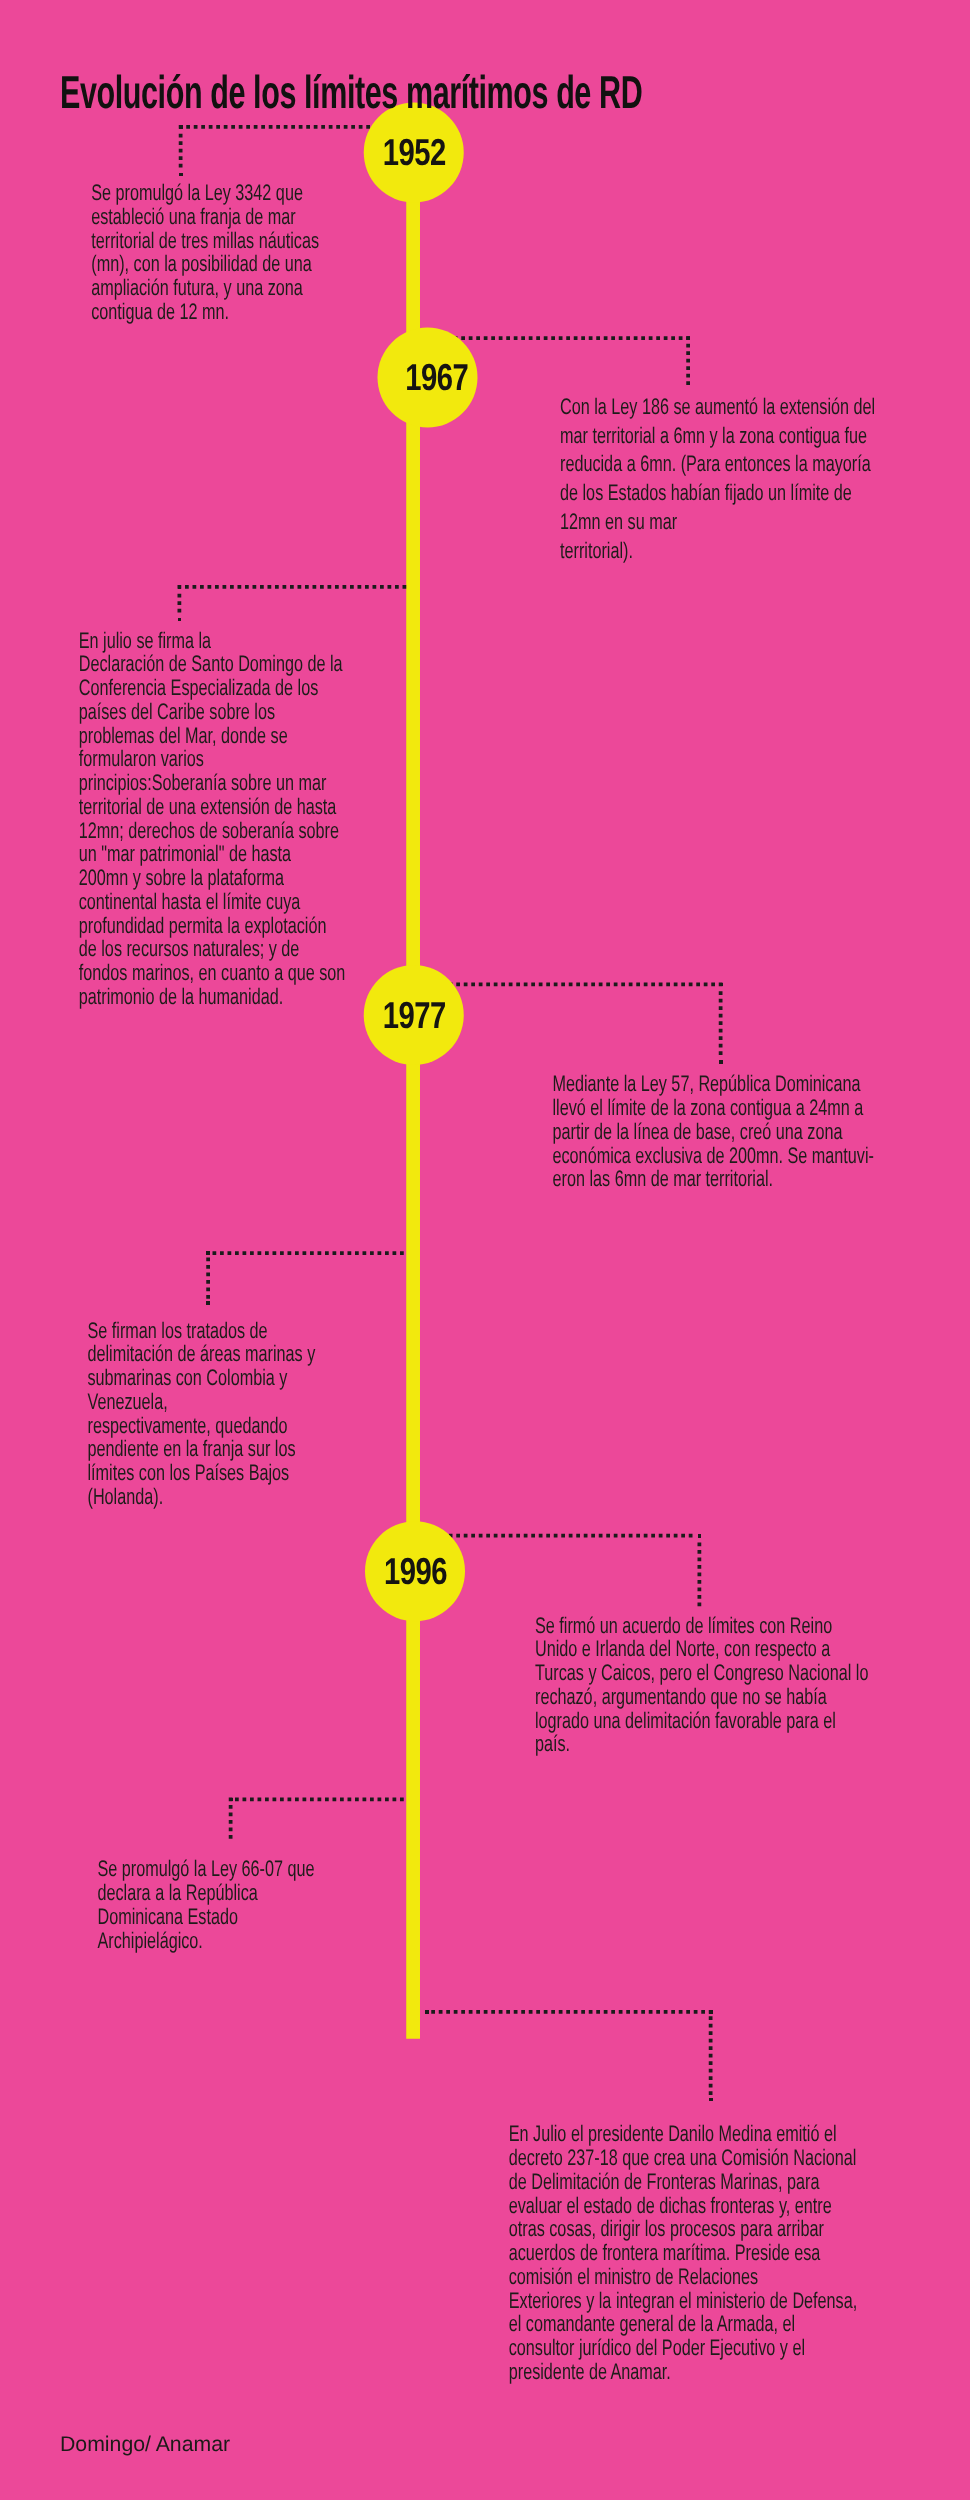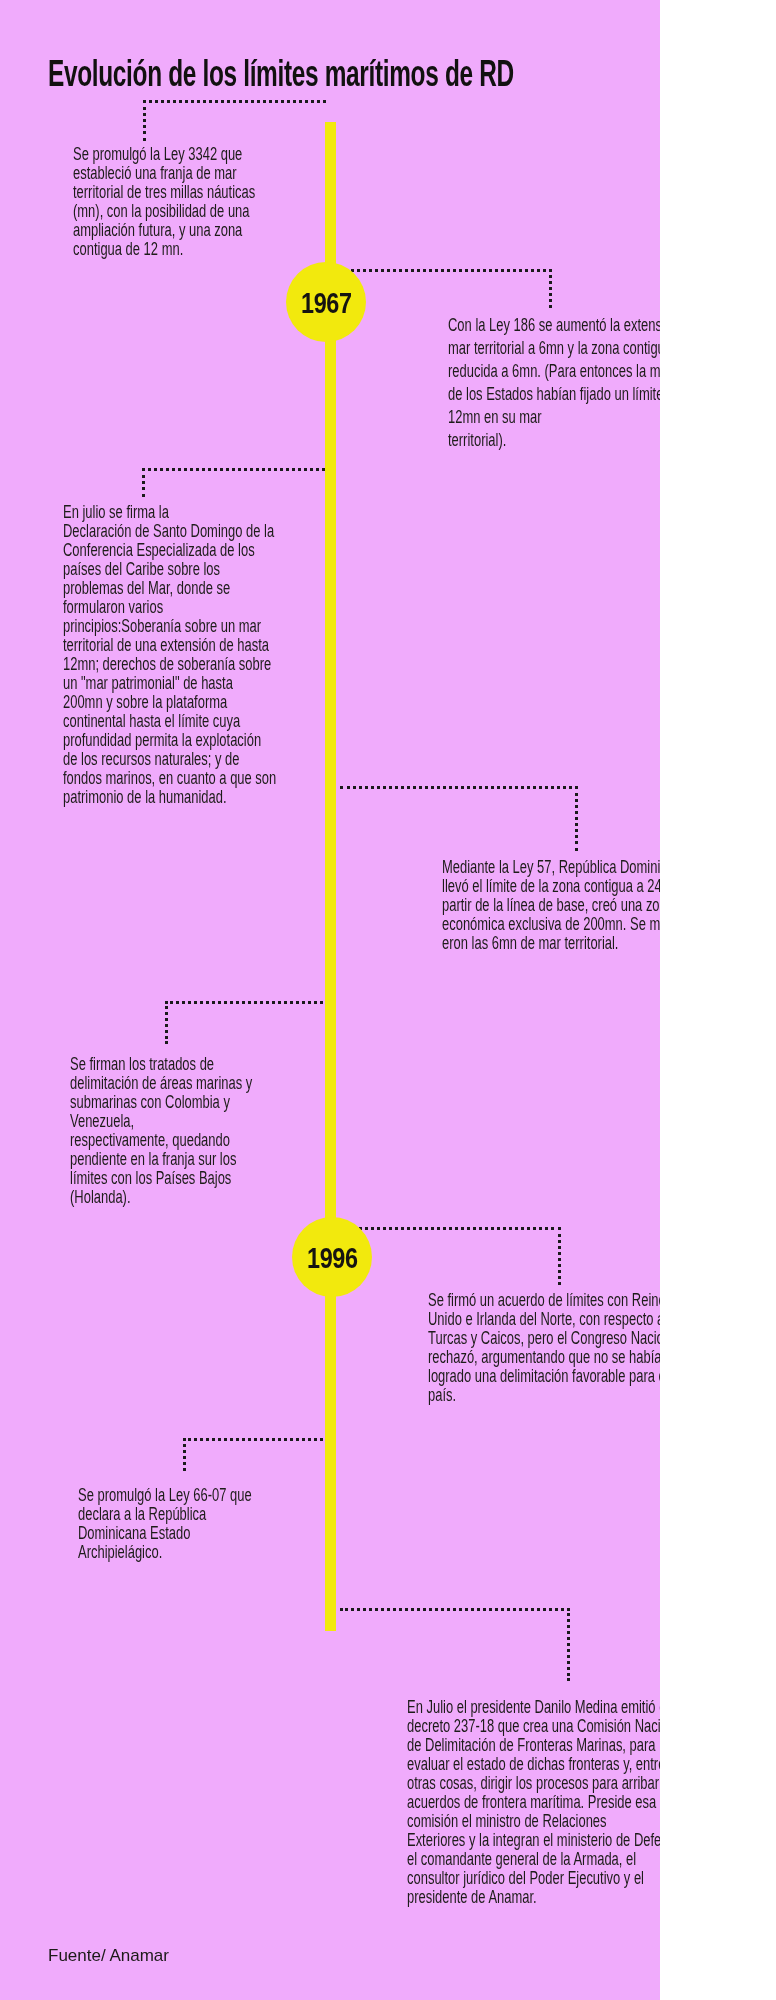--- a/index.html
+++ b/index.html
@@ -1,19 +1,19 @@
 <!DOCTYPE html>
 <html style="--accent-yellow: #F2E90D; --text-dark: #1E1C1A;"><head>
 <meta charset="utf-8">
 <style>
   html,body{margin:0;padding:0;background:#ffffff;}
   #stage{
     position:relative;
-    width:660px;height:2000px;
-    background:#f0abfc;
+    width:776px;height:2000px;
+    background:#ec4899;
     overflow:hidden;
     font-family:"Liberation Sans", sans-serif;
     color:var(--text-dark,#1e1c1a);
   }
   .title{
     position:absolute;left:48px;top:30px;
     font-size:37px;font-weight:bold;line-height:1;
     letter-spacing:-0.5px;white-space:nowrap;
     transform:scaleX(.66);transform-origin:0 0;
     color:#121110;z-index:4;
@@ -46,21 +46,21 @@
     white-space:pre-line;
     transform:scaleX(.72);transform-origin:0 0;
   }
   .txt.lh23{line-height:23px;}
   .source{
     position:absolute;left:48px;top:1946px;
     font-size:17px;color:#1c1a18;z-index:2;
   }
   
   .n0{left:291px;top:82px;}
-  .n1{left:286px;top:262px;}
+  .n1{left:302px;top:262px;justify-content:flex-end;}
   .n2{left:291px;top:462px;}
   .n3{left:291px;top:772px;}
   .n4{left:288px;top:994px;width:88px;height:88px;}
   .n5{left:292px;top:1217px;}
   .n6{left:291px;top:1426px;}
   .n7{left:291px;top:1591px;}
   
   .k0{left:143px;top:100px;width:180px;height:38px;}
   .k1{left:340px;top:269px;width:209px;height:36px;}
   .k2{left:142px;top:468px;width:180px;height:26px;}
@@ -82,20 +82,23 @@
 </head>
 <body>
 
 <div id="stage">
 
   <h1 class="title">Evolución de los límites marítimos de RD</h1>
 
   <div class="tline"></div>
 
   <div class="conn l k0"></div>
+  <div class="node n0">
+    <span class="yr">1952</span>
+  </div>
   <div class="txt t0">Se promulgó la Ley 3342 que
 estableció una franja de mar
 territorial de tres millas náuticas
 (mn), con la posibilidad de una
 ampliación futura, y una zona
 contigua de 12 mn.</div>
 
   <div class="conn r k1"></div>
   <div class="node n1">
     <span class="yr">1967</span>
@@ -119,20 +122,23 @@
 12mn; derechos de soberanía sobre
 un "mar patrimonial" de hasta
 200mn y sobre la plataforma
 continental hasta el límite cuya
 profundidad permita la explotación
 de los recursos naturales; y de
 fondos marinos, en cuanto a que son
 patrimonio de la humanidad.</div>
 
   <div class="conn r k3"></div>
+  <div class="node n3">
+    <span class="yr">1977</span>
+  </div>
   <div class="txt t3">Mediante la Ley 57, República Dominicana
 llevó el límite de la zona contigua a 24mn a
 partir de la línea de base, creó una zona
 económica exclusiva de 200mn. Se mantuvi-
 eron las 6mn de mar territorial.</div>
 
   <div class="conn l k4"></div>
   <div class="txt t4">Se firman los tratados de
 delimitación de áreas marinas y
 submarinas con Colombia y
@@ -165,15 +171,15 @@
 de Delimitación de Fronteras Marinas, para
 evaluar el estado de dichas fronteras y, entre
 otras cosas, dirigir los procesos para arribar
 acuerdos de frontera marítima. Preside esa
 comisión el ministro de Relaciones
 Exteriores y la integran el ministerio de Defensa,
 el comandante general de la Armada, el
 consultor jurídico del Poder Ejecutivo y el
 presidente de Anamar.</div>
 
-  <div class="source">Fuente/ Anamar</div>
+  <div class="source">Domingo/ Anamar</div>
 
 </div>
 
 </body></html>

